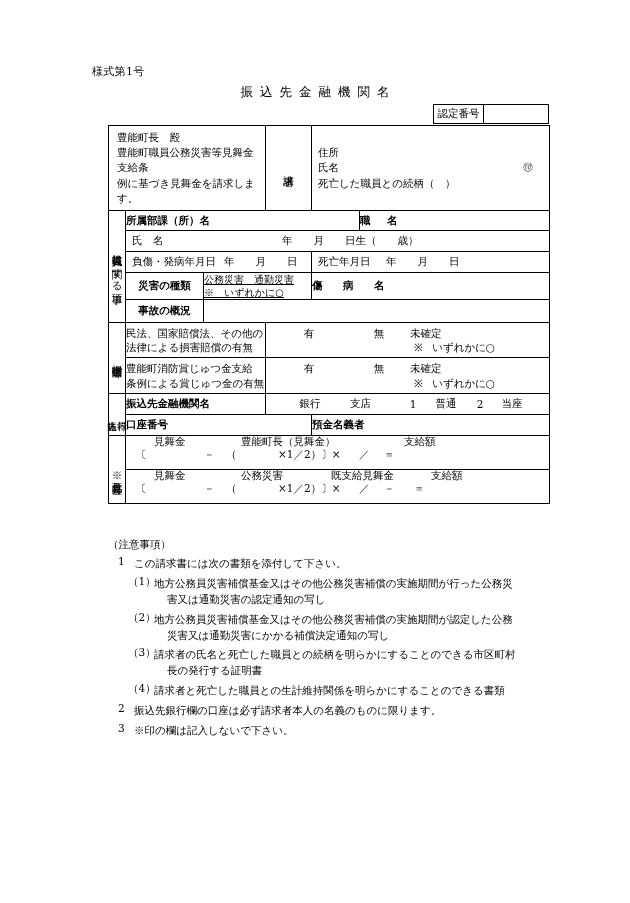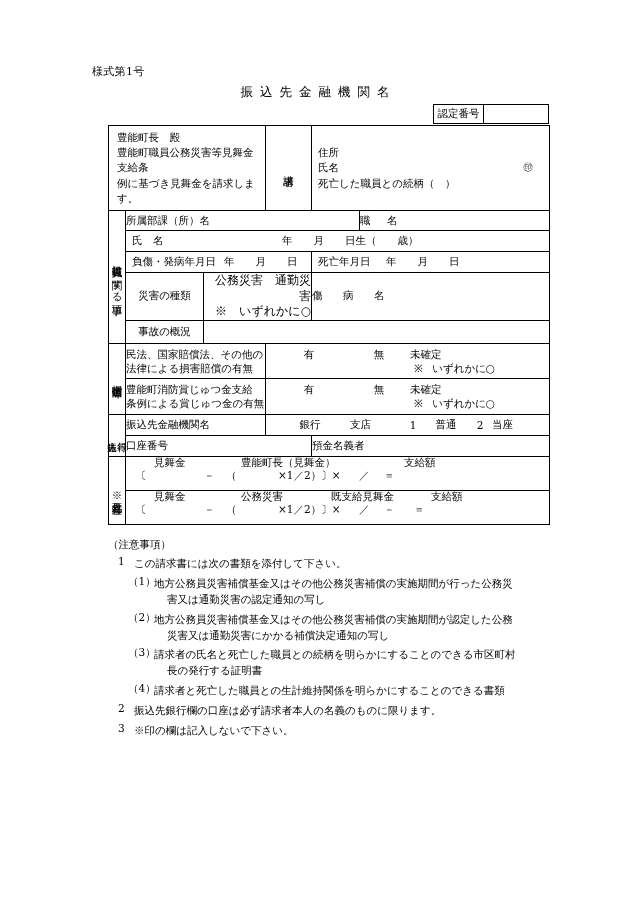--- a/index.html
+++ b/index.html
@@ -74,21 +74,21 @@
     width: 441px;
     border-collapse: collapse;
     table-layout: fixed;
     font-size: 10.5px;
   }
   .tbl td {
     border: 1px solid #000;
     padding: 0;
     vertical-align: middle;
   }
-  .pad { padding: 2px 4px 2px 6px; }
+  .pad { padding: 2px 4px 2px 6px; font-weight: bold; }
 
   
   .vert {
     width: 17px;
     text-align: center;
     font-size: 10.5px;
     line-height: 1.08;
     letter-spacing: 0px;
   }
   .vtext {
@@ -112,24 +112,25 @@
   .c { text-align: center; }
   .nowrap { white-space: nowrap; }
   .sp1 { letter-spacing: 5px; }
   .sp3 { letter-spacing: 3px; }
 
   .two-line {
     line-height: 1.35;
     padding: 2px 4px;
   }
   .kind-cell {
-    text-align: right;
+    text-align: left;
     line-height: 1.3;
     padding: 2px 2px;
-    font-size: 12px;
+    font-size: 10px;
+    text-decoration: underline;
   }
   .hasno {
     display: flex;
     line-height: 1.35;
     padding: 3px 4px;
     font-size: 10.5px;
   }
   .hasno .a { width: 78px; text-align: center; }
   .hasno .b { width: 62px; text-align: center; }
   .hasno .c2 { flex: 1; }
@@ -355,21 +356,21 @@
       <td colspan="2" class="pad" style="height:20px">
         <span>振込先金融機関名</span>
       </td>
       <td colspan="4">
         <div style="display:flex; align-items:center; padding:2px 4px;">
           <span style="width:80px; text-align:center">銀行</span>
           <span style="width:52px; ">支店</span>
           <span style="width:22px; text-align:center">1</span>
           <span style="width:44px; text-align:center">普通</span>
           <span style="width:24px; text-align:center">2</span>
-          <span style="width:40px; ">当座</span>
+          <span style="width:40px; text-align:center">当座</span>
         </div>
       </td>
     </tr>
 
     <tr>
       <td colspan="3" class="pad" style="height:20px">
         <span>口座番号</span>
       </td>
       <td colspan="3" class="pad">
         <span>預金名義者</span>

